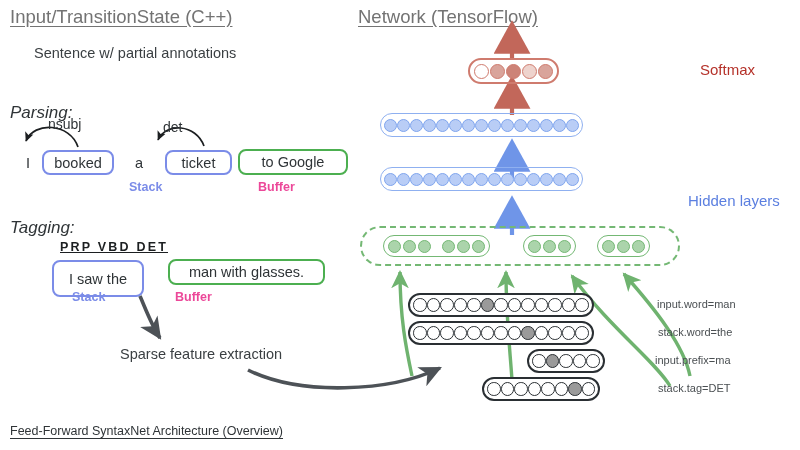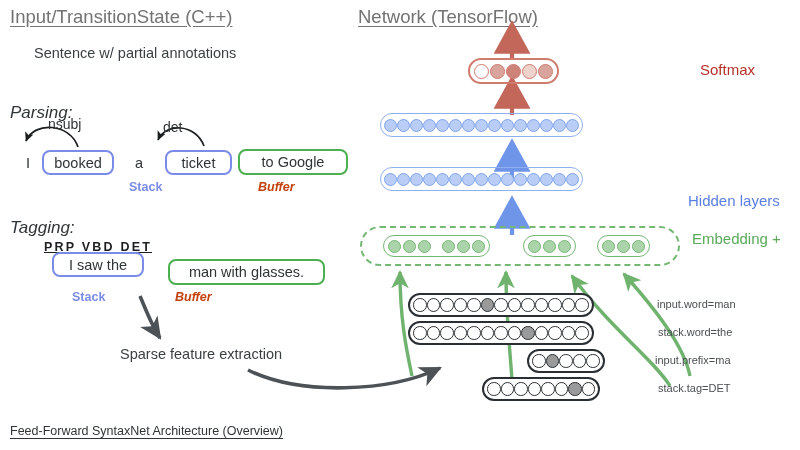--- a/index.html
+++ b/index.html
@@ -12,21 +12,21 @@
   .ital{font-size:17px;font-style:italic;color:#2f3437;white-space:nowrap;}
   .arc-label{font-size:14px;color:#2f3437;white-space:nowrap;text-align:center;}
   .word{font-size:14.5px;color:#2f3437;white-space:nowrap;}
   .tags{font-size:12.5px;font-weight:bold;color:#1c1f21;letter-spacing:2.2px;white-space:nowrap;}
   .box{border:2px solid;border-radius:8px;display:flex;align-items:center;
        justify-content:center;box-sizing:border-box;}
   .stack-box{border-color:#7b8ce8;}
   .buffer-box{border-color:#4caf50;}
   .role{font-size:12.5px;font-weight:bold;white-space:nowrap;}
   .role.stack{color:#7b8ce8;}
-  .role.buffer{color:#c2410c;font-style:italic;}
+  .role.buffer{color:#ec4899;}
   .sparse-lbl{font-size:11px;color:#4a4f52;white-space:nowrap;text-align:right;}
   .side-lbl{font-size:15px;white-space:nowrap;line-height:1.18;}
   .side-lbl.soft{color:#b5322a;text-align:right;}
   .side-lbl.hid{color:#5b7fe0;}
   .side-lbl.emb{color:#5aa95a;}
   .footer{font-size:12.5px;color:#2f3437;text-decoration:underline;
           text-underline-offset:2.5px;white-space:nowrap;}
   .feat-text{font-size:14.5px;color:#3a3f42;white-space:nowrap;}
 
   
@@ -85,22 +85,22 @@
 <div class="abs box stack-box" style="left:165px;top:150px;width:67px;height:25px;">
   <span class="word">ticket</span>
 </div>
 <div class="abs box buffer-box" style="left:238px;top:149px;width:110px;height:26px;">
   <span class="word">to   Google</span>
 </div>
 <div class="abs role stack" style="left:129px;top:180px;">Stack</div>
 <div class="abs role buffer" style="left:258px;top:180px;">Buffer</div>
 
 <div class="abs ital" style="left:10px;top:218px;">Tagging:</div>
-<div class="abs tags" style="left:44px;top:240px;text-decoration:underline;">PRP VBD DET</div>
-<div class="abs box stack-box" style="left:52px;top:252px;width:92px;height:25px;">
+<div class="abs tags" style="left:60px;top:240px;text-decoration:underline;">PRP VBD DET</div>
+<div class="abs box stack-box" style="left:52px;top:260px;width:92px;height:37px;">
   <span class="word">I   saw   the</span>
 </div>
 <div class="abs box buffer-box" style="left:148px;top:259px;width:157px;height:26px;margin-left:20px;">
   <span class="word">man   with   glasses.</span>
 </div>
 <div class="abs role stack" style="left:72px;top:290px;">Stack</div>
 <div class="abs role buffer" style="left:175px;top:290px;">Buffer</div>
 
 <svg class="abs" width="470" height="130" style="left:100px;top:288px;">
   <path d="M40,8 C46,22 52,38 60,50" stroke="#4d5257" stroke-width="3.6" fill="none" marker-end="url(#grayHead)"></path>
@@ -191,21 +191,20 @@
     </div>
   </div>
 <div class="abs emb-group" id="emb-group-2" style="left:597px;top:235px;height:22px;">
     <div style="display: flex; gap: 2px; margin-left: 0px;">
       <div class="node emb-node"></div>
       <div class="node emb-node"></div>
       <div class="node emb-node"></div>
     </div>
   </div>
 <div class="abs side-lbl emb" style="left:692px;top:230px;">
-  <div>Embedding +</div>
 </div>
 
 <svg class="abs" width="340" height="130" style="left:360px;top:258px;">
   <path d="M52,118 C46,90 40,60 40,14" stroke="#6fb36f" stroke-width="3.4" fill="none" marker-end="url(#grnHead)"></path>
   <path d="M152,122 C150,92 146,58 146,14" stroke="#6fb36f" stroke-width="3.4" fill="none" marker-end="url(#grnHead)"></path>
   <path d="M310,128 C296,104 250,70 212,18" stroke="#6fb36f" stroke-width="3.4" fill="none" marker-end="url(#grnHead)"></path>
   <path d="M330,118 C324,88 296,52 264,16" stroke="#6fb36f" stroke-width="3.4" fill="none" marker-end="url(#grnHead)"></path>
 </svg>
 
 <div class="abs sp-row" id="sp-row-0" style="left:408px;top:293px;height:24px;">

